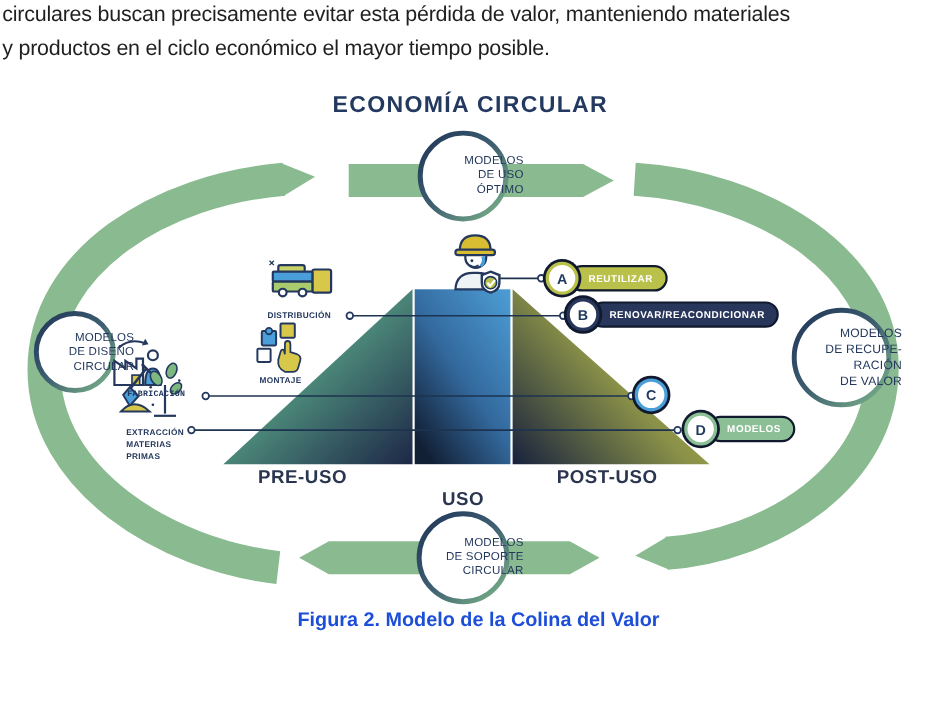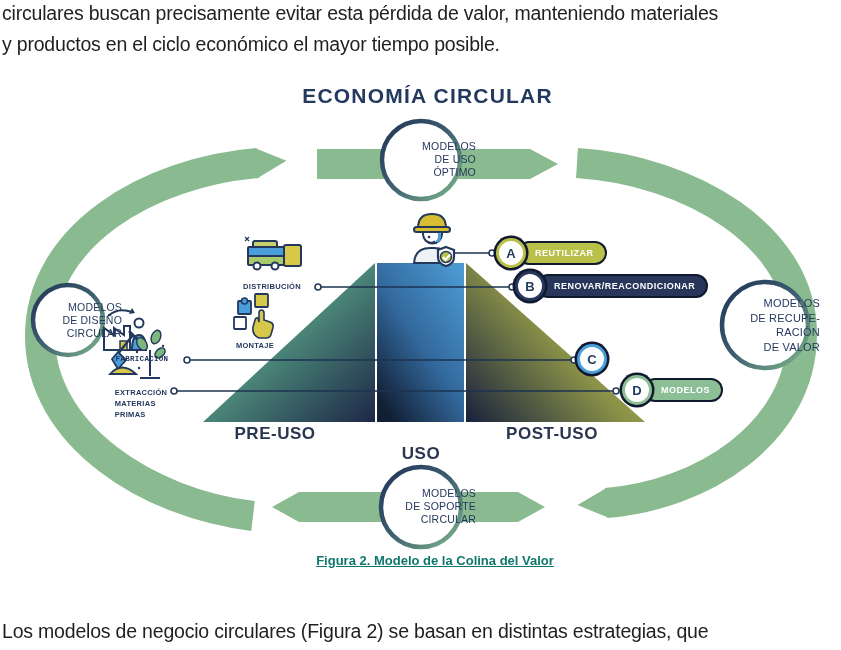--- a/index.html
+++ b/index.html
@@ -6,21 +6,21 @@
   #page{position:relative;width:841px;height:650px;background:#fff;overflow:hidden;
         font-family:"Liberation Sans",sans-serif;}
   .abs{position:absolute;}
   .par{font-size:19.5px;color:#1f1f1f;letter-spacing:-0.2px;white-space:nowrap;}
   .title{width:841px;text-align:center;font-size:21px;font-weight:bold;color:#23395f;letter-spacing:1.2px;}
   .node-text{text-align:right;font-weight:normal;color:#24385e;font-size:10.5px;line-height:13px;letter-spacing:0.2px;}
   .node-text.big{line-height:14.5px;font-size:11px;}
   .phase{transform:translateX(-50%);font-size:17px;font-weight:bold;color:#2a3550;letter-spacing:0.5px;white-space:nowrap;}
   .step-label{transform:translateX(-50%);text-align:left;font-size:7.5px;font-weight:bold;
               color:#24385e;letter-spacing:0.3px;line-height:11px;white-space:nowrap;}
-  .caption{left:30px;width:810px;text-align:center;font-size:13px;font-weight:bold;color:#0f766e;text-decoration:underline;}
+  .caption{left:30px;width:810px;text-align:center;font-size:18px;font-weight:bold;color:#1d4ed8;}
   .pill{display:flex;align-items:center;height:30px;}
   .pill .letter{width:24px;height:24px;border-radius:50%;background:#fff;border:3px solid #ccc;
                 box-shadow:0 0 0 2.5px #10192e;display:flex;align-items:center;justify-content:center;
                 font-weight:bold;font-size:13px;color:#1e3a5e;z-index:2;flex:0 0 auto;}
   .pill .body{margin-left:-9px;height:20px;padding:0 11px 0 16px;border:2.5px solid #10192e;border-radius:13px;
               display:flex;align-items:center;color:#ffffff;font-weight:bold;font-size:9px;
               letter-spacing:0.5px;white-space:nowrap;z-index:1;}
 </style>
 </head>
 <body>
@@ -192,15 +192,14 @@
   <div class="abs pill" style="left:577px;top:344px;">
     <div class="letter" style="border-color: rgb(74, 158, 217);">C</div>
   </div>
   <div class="abs pill" style="left:622px;top:375px;">
     <div class="letter" style="border-color: rgb(141, 191, 151);">D</div>
     <div class="body" style="background-color: rgb(141, 191, 151);">MODELOS</div>
   </div>
 
   <div class="abs caption" style="top:553px;">Figura 2. Modelo de la Colina del Valor</div>
 
-  <div class="abs par" style="left:2px;top:620px;">Los modelos de negocio circulares (Figura 2) se basan en distintas estrategias, que</div>
 
 </div>
 
 </body></html>

